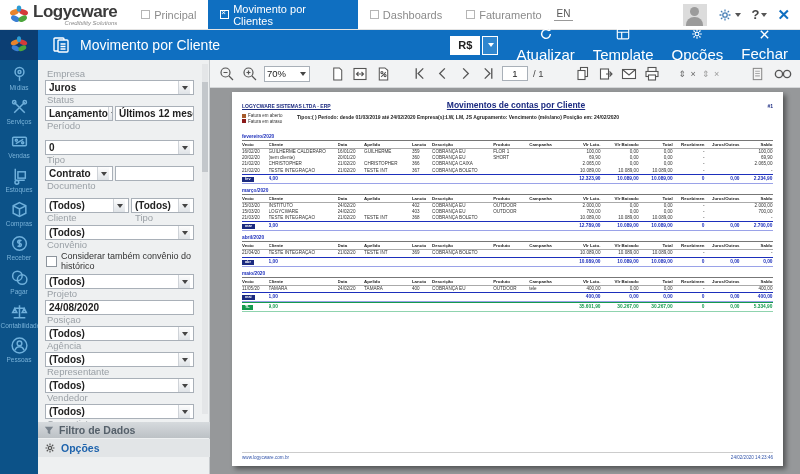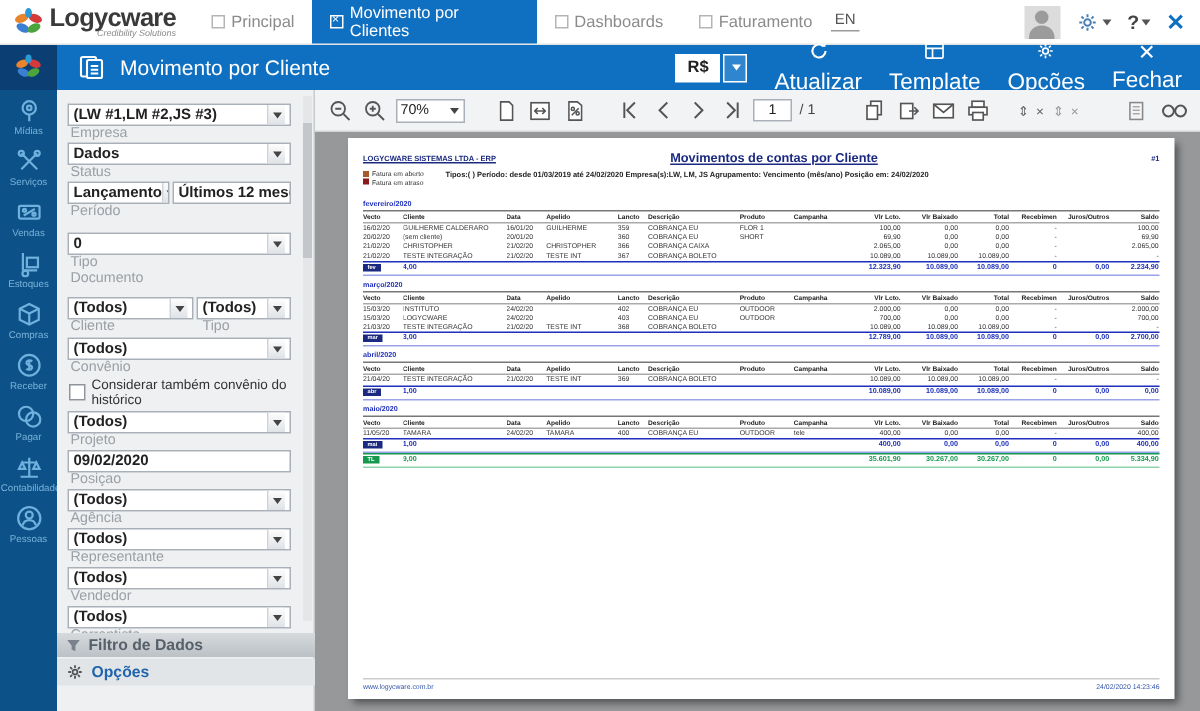--- a/index.html
+++ b/index.html
@@ -292,31 +292,25 @@
           <circle cx="9" cy="9" r="7"></circle>
           <circle cx="9" cy="7" r="2.2"></circle>
           <path d="M4.8 13.5c.6-2.2 2.2-3.3 4.2-3.3s3.6 1.1 4.2 3.3"></path>
         </svg>
         <span class="sb-lbl">Pessoas</span>
       </div>
     </div>
 
   <div id="filters">
     <div class="fgroup">
+      <div class="flabel">Empresa</div>
+    </div>
+    <div class="fgroup">
       <div class="ctl full">
-          <span>(LW #1,LM #2,JS #3)</span>
-          <span class="dd">
-            <i class="caret"></i>
-          </span>
-        </div>
-      <div class="flabel">Empresa</div>
-    </div>
-    <div class="fgroup">
-      <div class="ctl full">
-          <span>Dados</span>
+          <span>Juros</span>
           <span class="dd">
             <i class="caret"></i>
           </span>
         </div>
       <div class="flabel">Status</div>
     </div>
     <div class="fgroup">
       <div class="frow">
         <div class="ctl" style="width:68px">
             <span>Lançamento</span>
@@ -334,20 +328,31 @@
     <div class="fgroup">
       <div class="ctl full">
           <span>0</span>
           <span class="dd">
             <i class="caret"></i>
           </span>
         </div>
       <div class="flabel">Tipo</div>
     </div>
     <div class="fgroup">
+      <div class="frow">
+        <div class="ctl" style="width:68px">
+            <span>Contrato</span>
+            <span class="dd">
+              <i class="caret"></i>
+            </span>
+          </div>
+        <div class="ctl" style="width:79px">
+            <span></span>
+          </div>
+      </div>
       <div class="flabel">Documento</div>
     </div>
     <div class="gap6"></div>
     <div class="fgroup">
       <div class="frow">
         <div class="ctl" style="width:84px">
             <span>(Todos)</span>
             <span class="dd">
               <i class="caret"></i>
             </span>
@@ -381,21 +386,21 @@
       <div class="ctl full">
           <span>(Todos)</span>
           <span class="dd">
             <i class="caret"></i>
           </span>
         </div>
       <div class="flabel">Projeto</div>
     </div>
     <div class="fgroup">
       <div class="ctl full">
-          <span>09/02/2020</span>
+          <span>24/08/2020</span>
         </div>
       <div class="flabel">Posiçao</div>
     </div>
     <div class="fgroup">
       <div class="ctl full">
           <span>(Todos)</span>
           <span class="dd">
             <i class="caret"></i>
           </span>
         </div>

